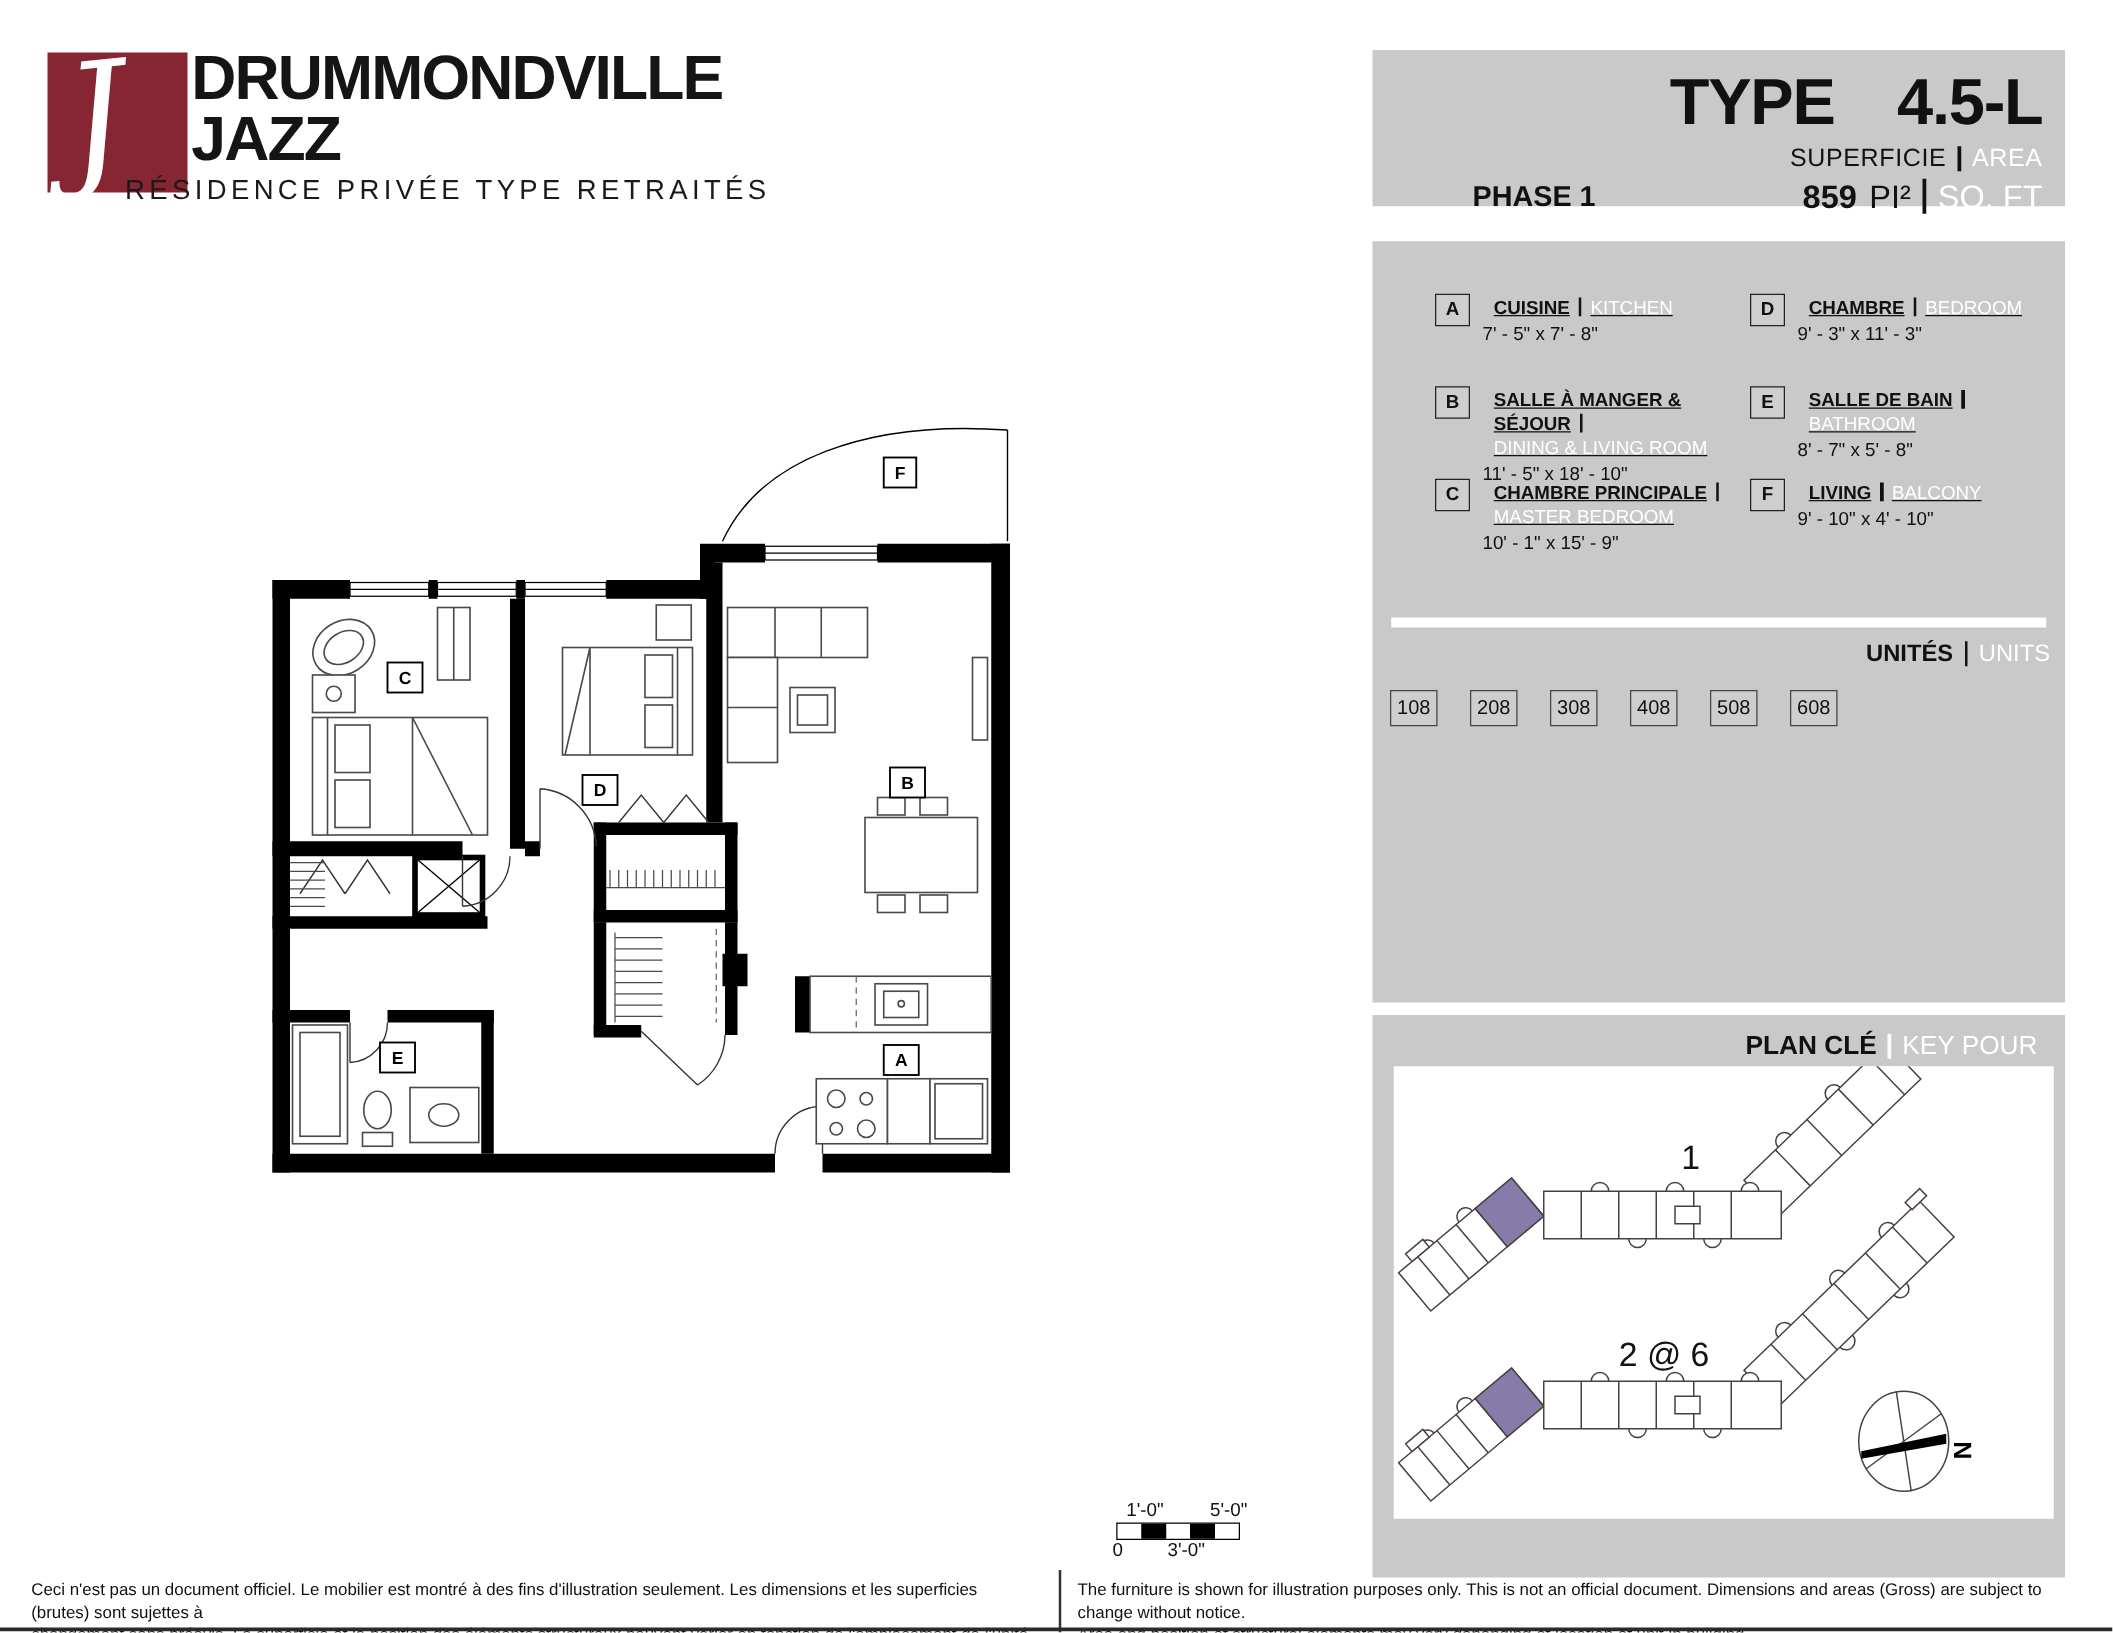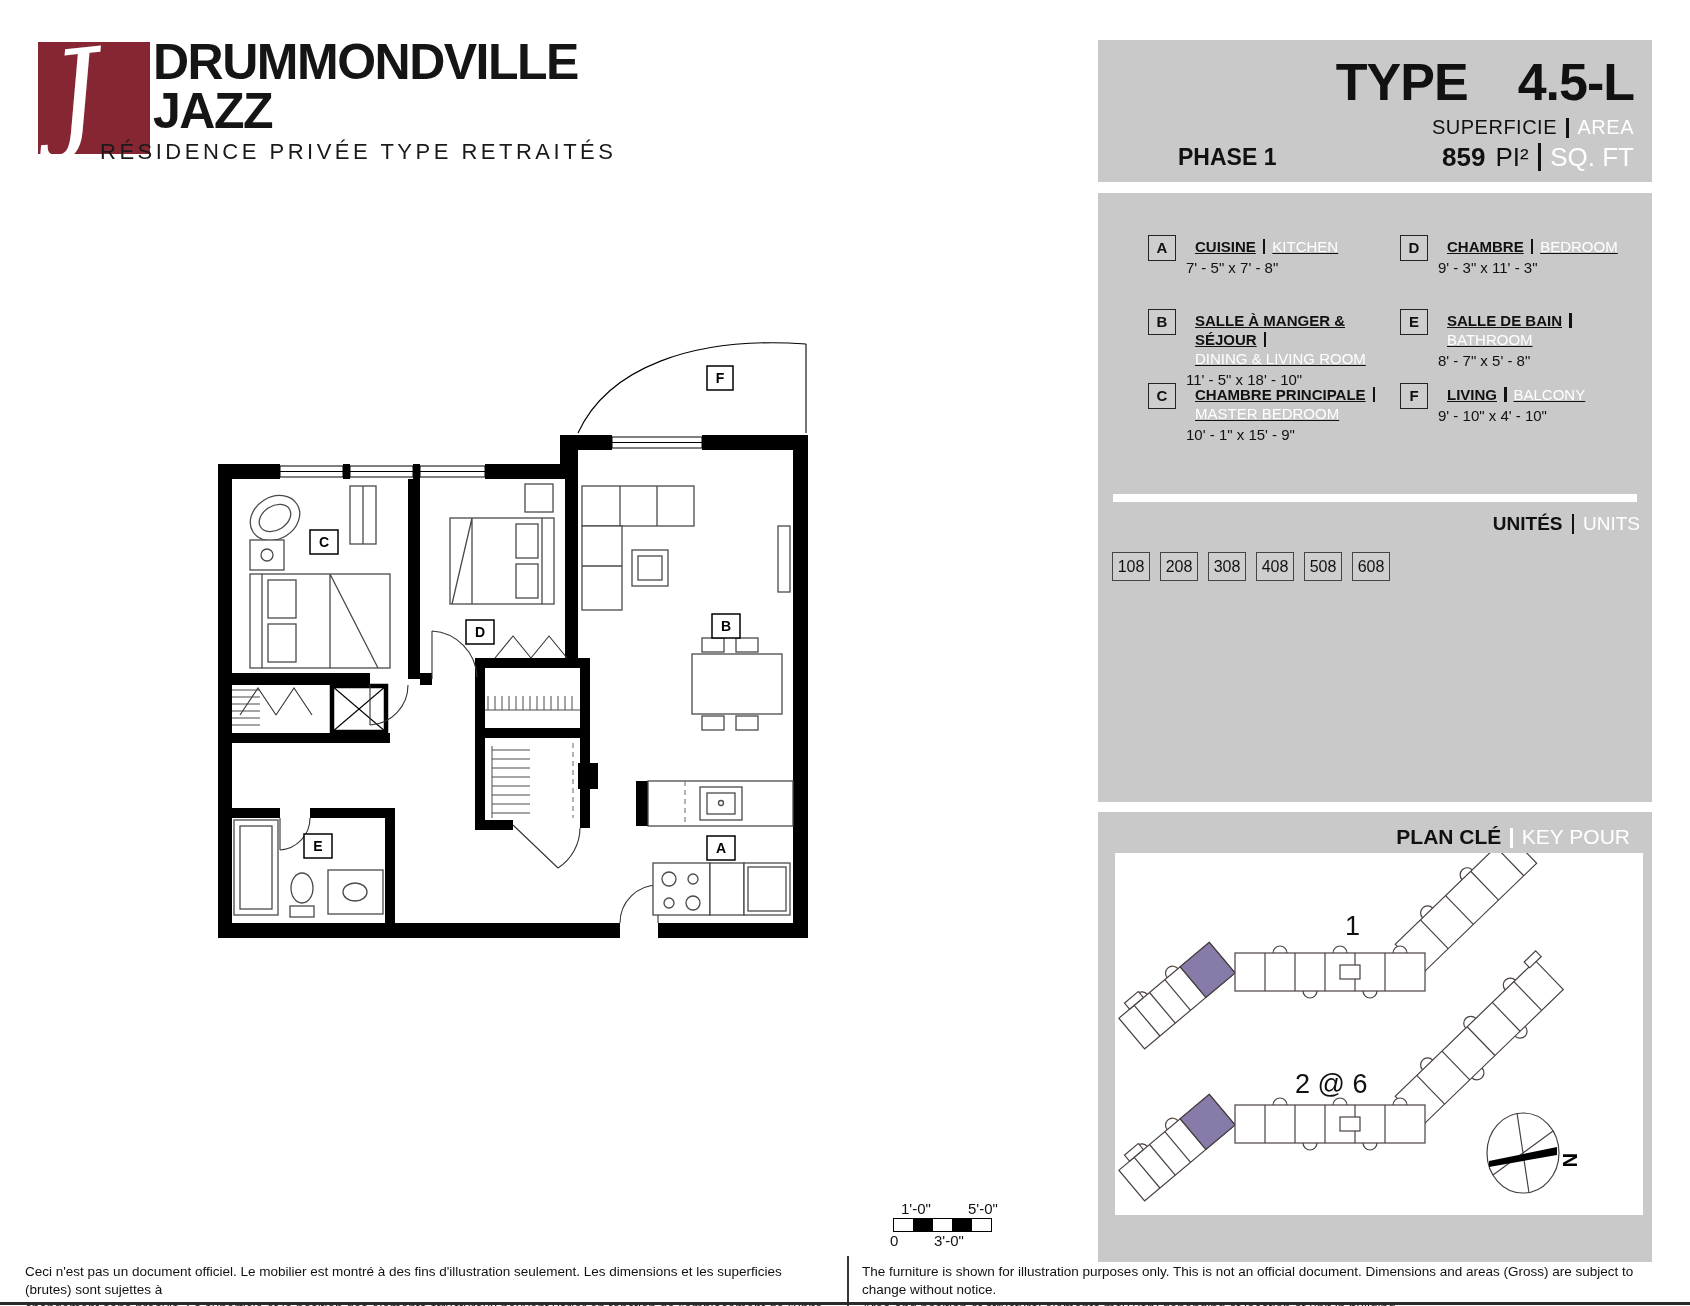--- a/index.html
+++ b/index.html
@@ -9,21 +9,21 @@
   
   .logo-box{position:absolute;left:38px;top:42px;width:112px;height:112px;background:#862633;}
   .logo-j{position:absolute;left:14px;top:-16px;width:100%;height:100%;color:#fff;
           font-family:"DejaVu Serif",serif;font-style:italic;font-size:118px;line-height:1.1;
           transform:rotate(-6deg);}
   .brand{position:absolute;left:153px;top:38px;font-weight:bold;font-size:50px;line-height:49px;
          letter-spacing:-1.5px;color:#151515;}
   .tagline{position:absolute;left:100px;top:139px;font-size:22px;letter-spacing:3.5px;color:#1a1a1a;}
   
   .panel{position:absolute;left:1098px;width:554px;background:#c9c9c9;}
-  #panel-header{top:40px;height:142px;}
+  #panel-header{top:40px;height:125px;}
   #panel-legend{top:193px;height:609px;}
   #panel-keyplan{top:812px;height:450px;}
   .wtxt{color:#fff;text-align:center;}
   .vbar{display:inline-block;width:2.5px;height:20px;background:#111;margin:0 9px;vertical-align:-4px;}
   .vbar.big{width:3.5px;height:28px;vertical-align:-5px;}
   .vbar.white{background:#fff;}
   
   .type-row{position:absolute;top:16px;right:18px;display:flex;gap:50px;
             font-size:52px;font-weight:bold;line-height:1;letter-spacing:-1px;}
   .superf-row{position:absolute;top:76px;right:18px;font-size:20px;letter-spacing:.5px;}
@@ -35,21 +35,21 @@
   .lkey{position:absolute;left:0;top:-2px;width:26px;height:24px;border:1.5px solid #222;
         text-align:center;font-weight:bold;line-height:24px;font-size:15px;background:#cecece;}
   .ltext{margin-left:47px;text-decoration:underline;}
   .lfr{font-weight:bold;}
   .len{color:#fff;}
   .leg .vbar{height:15px;margin:0 7px;vertical-align:-2px;}
   .ldim{margin-left:38px;margin-top:2px;}
   .divider{position:absolute;left:15px;top:301px;width:524px;height:8px;background:#fff;}
   .units-row{position:absolute;top:320px;right:12px;font-size:19px;}
   .units-row .fr{font-weight:bold;}
-  .uboxes{position:absolute;left:14px;top:359px;display:flex;gap:10px;}
+  .uboxes{position:absolute;left:14px;top:359px;display:flex;gap:26px;}
   .ubox{width:36px;height:27px;border:1.5px solid #444;background:#cecece;text-align:center;
         line-height:27px;font-size:16px;}
   
   .kp-title{position:absolute;top:13px;right:22px;font-size:21px;}
   .kp-title .fr{font-weight:bold;}
   .kp-white{position:absolute;left:17px;top:41px;width:528px;height:362px;background:#fff;}
   
   .wall{fill:#000;stroke:none;}
   .win{fill:#fff;stroke:#000;stroke-width:1;}
   .thin{fill:none;stroke:#000;stroke-width:1.1;}

